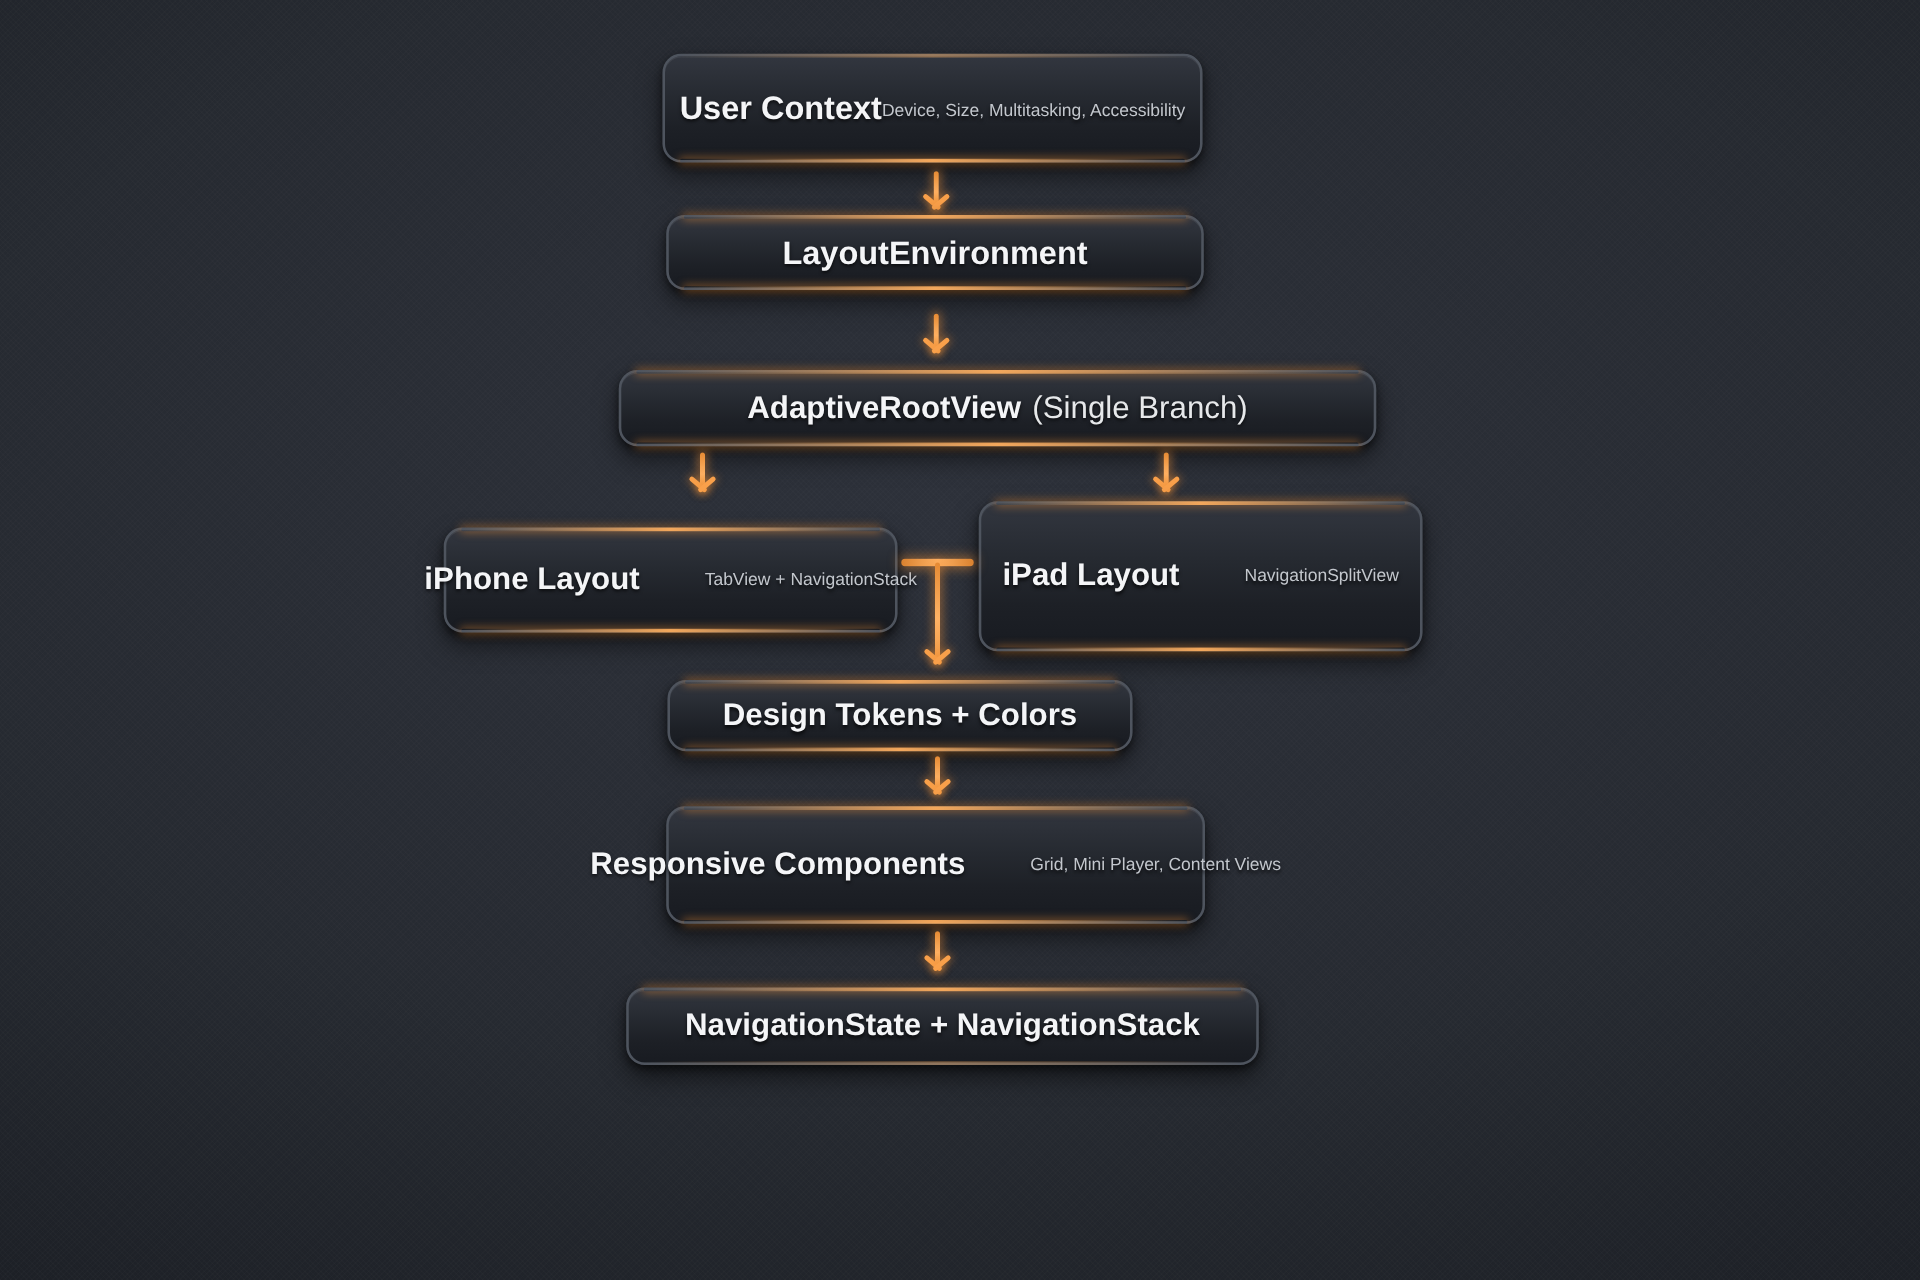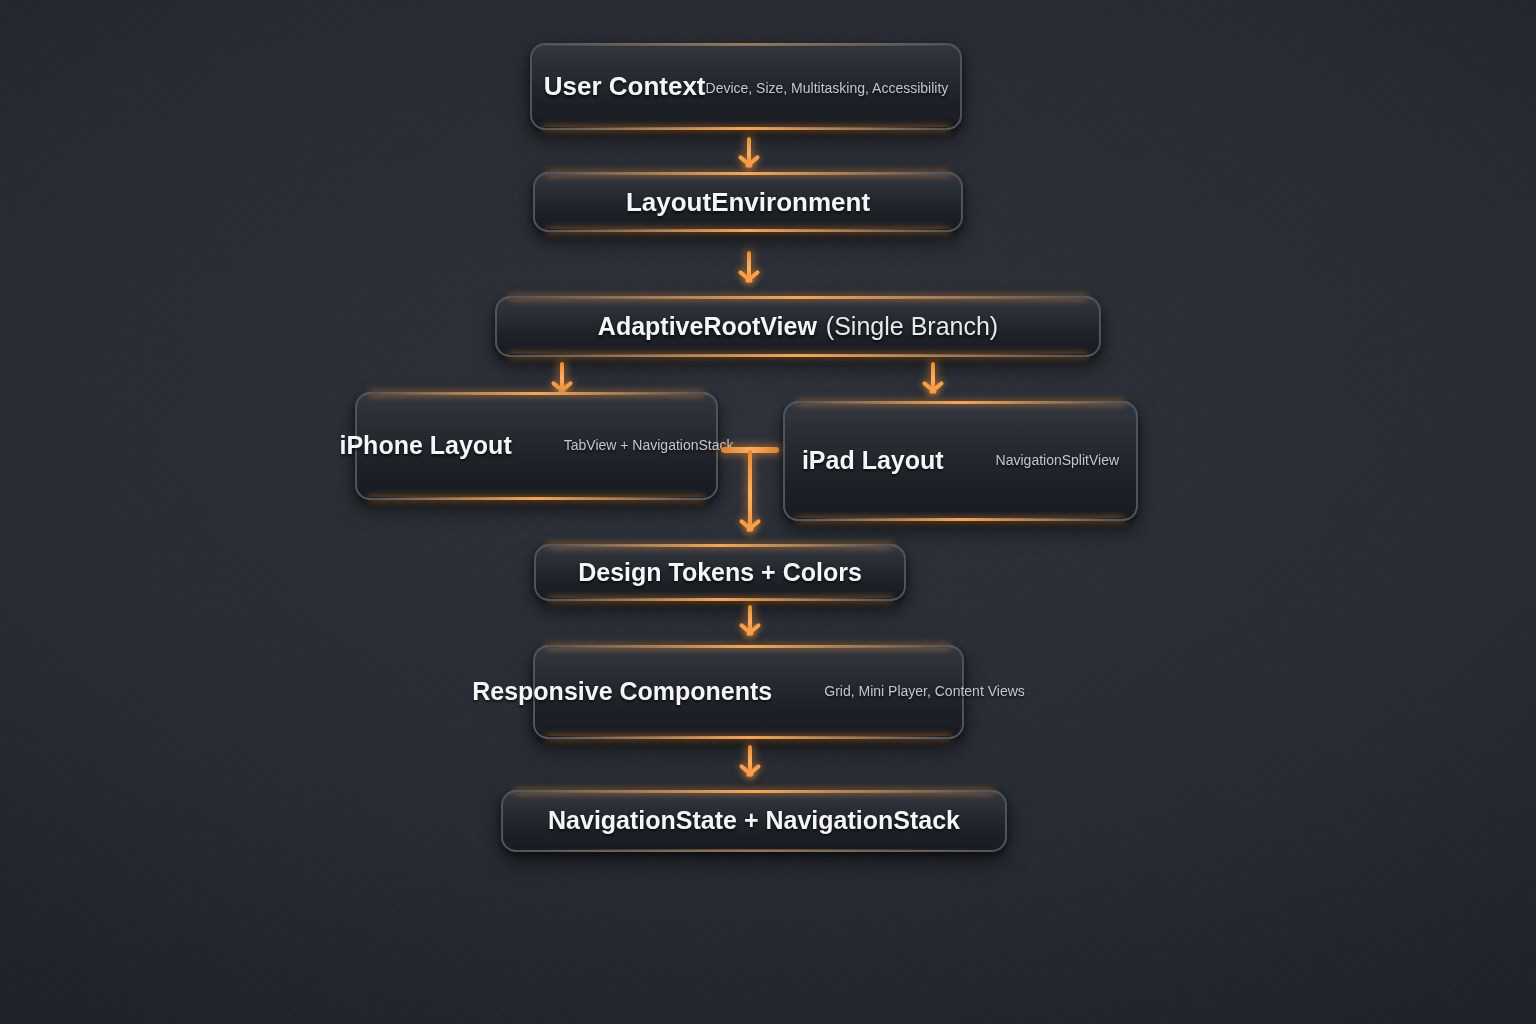--- a/index.html
+++ b/index.html
@@ -108,21 +108,21 @@
 
   <div class="arrow" style="left:546px;top:362px;height:38px;">
     <span class="stem"></span>
     <span class="head"></span>
   </div>
   <div class="arrow" style="left:917px;top:362px;height:38px;">
     <span class="stem"></span>
     <span class="head"></span>
   </div>
 
-  <div class="node" style="left:355px;top:392px;width:363px;height:108px;">
+  <div class="node" style="left:355px;top:422px;width:363px;height:84px;">
     <div class="node-title">iPhone Layout</div>
     <div class="node-divider"></div>
     <div class="node-subtitle">TabView + NavigationStack</div>
   </div>
 
   <div class="node" style="left:783px;top:401px;width:355px;height:120px;text-align:right;">
     <div class="node-title">iPad Layout</div>
     <div class="node-divider"></div>
     <div class="node-subtitle">NavigationSplitView</div>
   </div>

